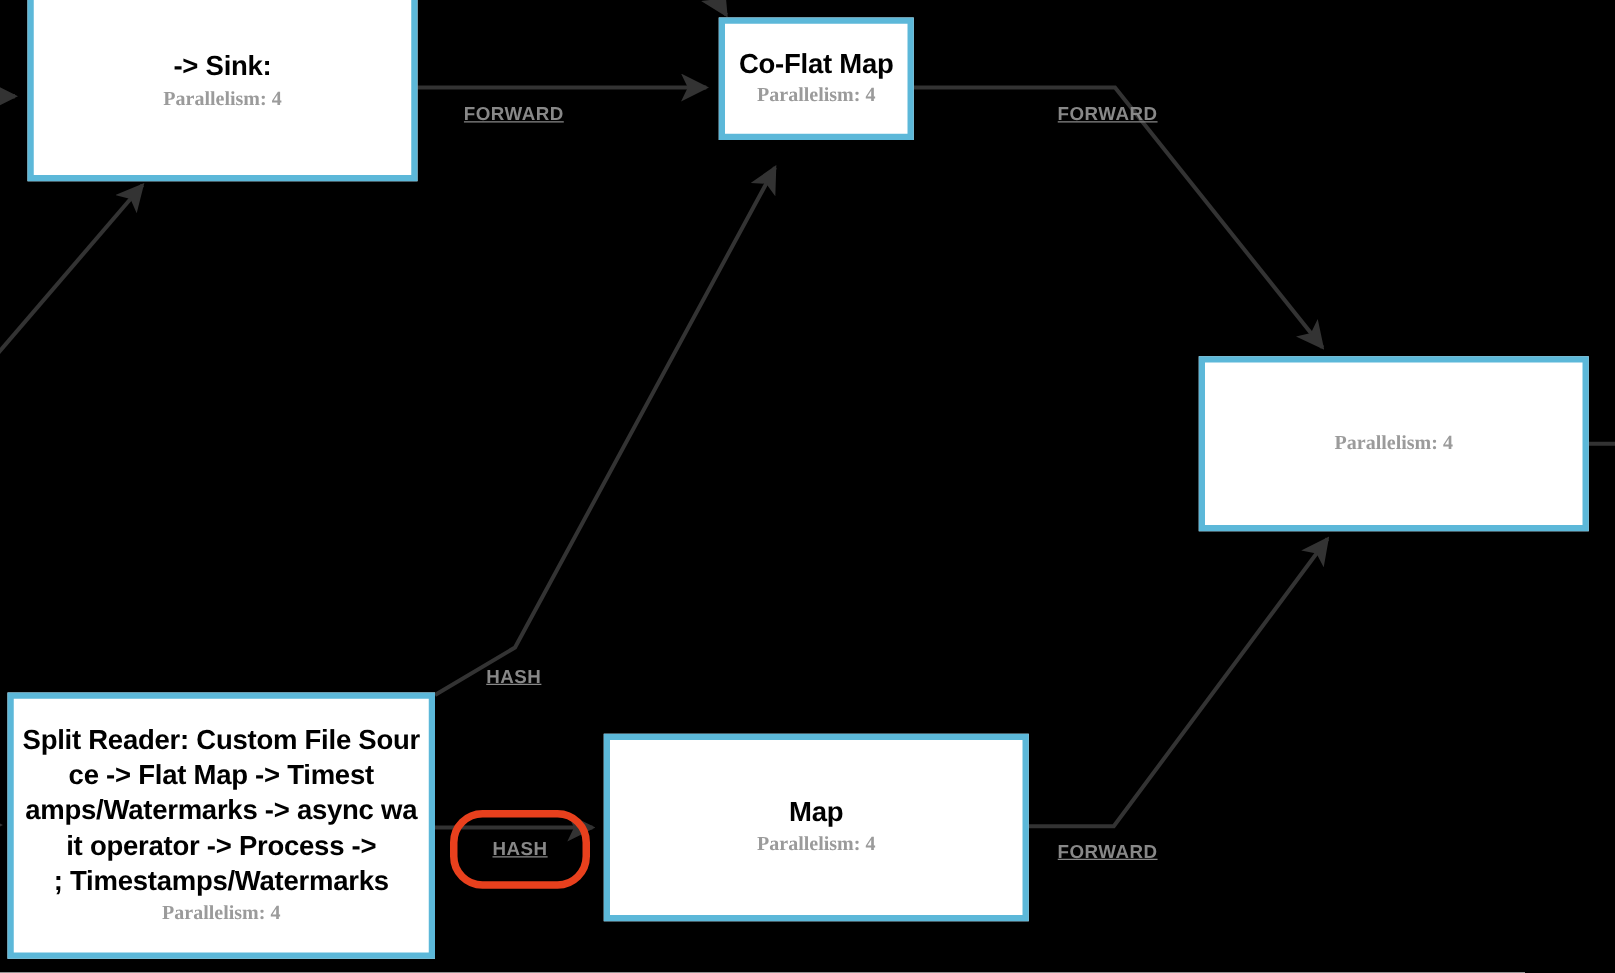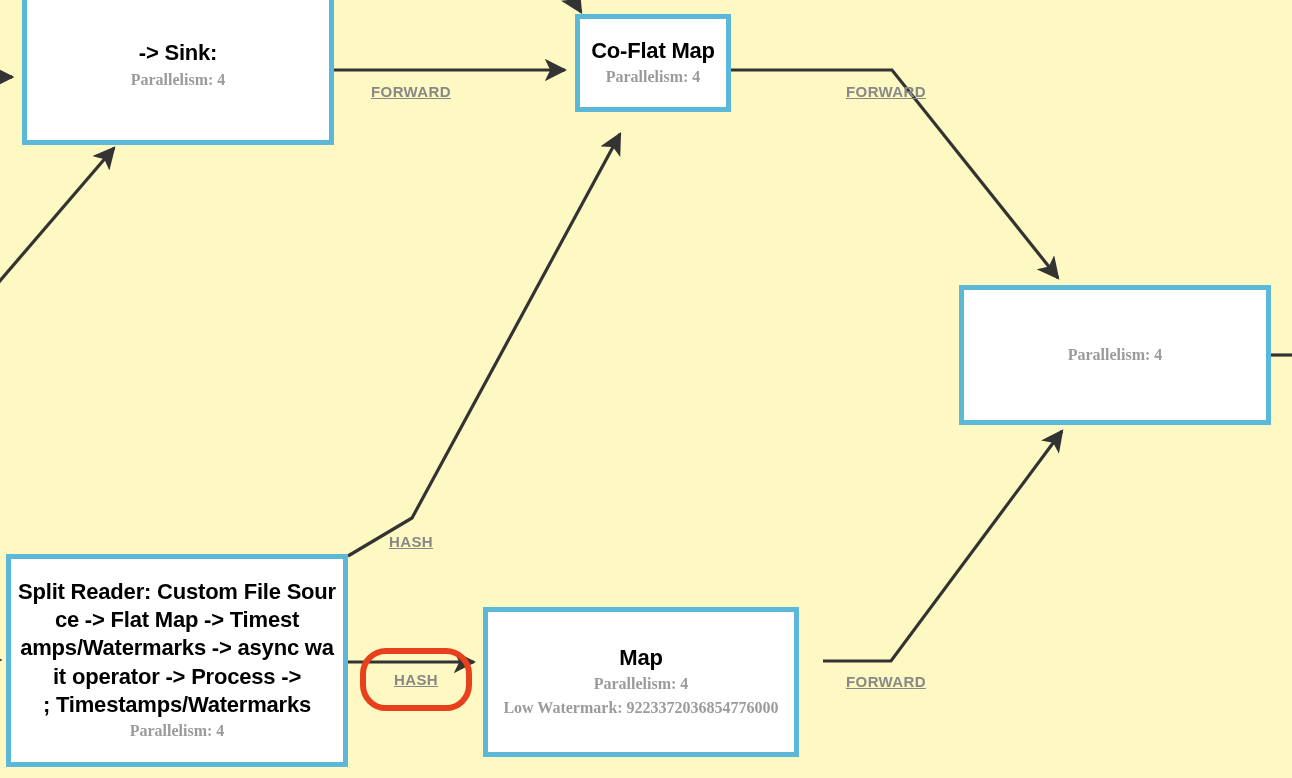--- a/index.html
+++ b/index.html
@@ -8,21 +8,21 @@
     background: #ffffff;
   }
   body {
     font-family: "Liberation Sans", sans-serif;
   }
   #canvas {
     position: relative;
     width: 1292px;
     height: 778px;
     overflow: hidden;
-    background: #fef9c3;
+    background: #000000;
   }
   #edges {
     position: absolute;
     left: 0;
     top: 0;
     width: 1292px;
     height: 778px;
   }
   .node {
     position: absolute;
@@ -81,21 +81,21 @@
   }
   .hash-highlighted {
     z-index: 6;
   }
 
   
   #node-sink       { left: 22px;  top: -14px;  width: 312px; height: 159px; }
   #node-coflatmap  { left: 575px; top: 14px;   width: 156px; height: 98px; }
   #node-cep        { left: 959px; top: 285px;  width: 312px; height: 140px; }
   #node-splitreader{ left: 6px;   top: 554px;  width: 342px; height: 213px; align-items: center; }
-  #node-map        { left: 483px; top: 587px;  width: 316px; height: 150px; margin-top: 20px; }
+  #node-map        { left: 483px; top: 587px;  width: 340px; height: 150px; }
 
   
   #label-forward-1 { left: 371px; top: 83px;  width: 87px; }
   #label-forward-2 { left: 846px; top: 83px;  width: 87px; }
   #label-forward-3 { left: 846px; top: 673px; width: 87px; }
   #label-hash-1    { left: 389px; top: 533px; }
   #label-hash-2    { left: 394px; top: 671px; }
   #ring-hash       { left: 360px; top: 648px; width: 112px; height: 63px; }
 </style>
 </head>
@@ -171,21 +171,20 @@
 ce -&gt; Flat Map -&gt; Timest
 amps/Watermarks -&gt; async wa
 it operator -&gt; Process -&gt;
 ; Timestamps/Watermarks</div>
     <div class="node-sub">Parallelism: 4</div>
   </div>
 
   <div class="node" id="node-map">
     <div class="node-title">Map</div>
     <div class="node-sub">Parallelism: 4</div>
-    <div class="node-sub">Low Watermark: 9223372036854776000</div>
   </div>
 
   <div class="edge-label clipped" id="label-forward-1">FORWARD</div>
 
   <div class="edge-label clipped" id="label-forward-2">FORWARD</div>
 
   <div class="edge-label clipped" id="label-forward-3">FORWARD</div>
 
   <div class="edge-label" id="label-hash-1">HASH</div>
 

